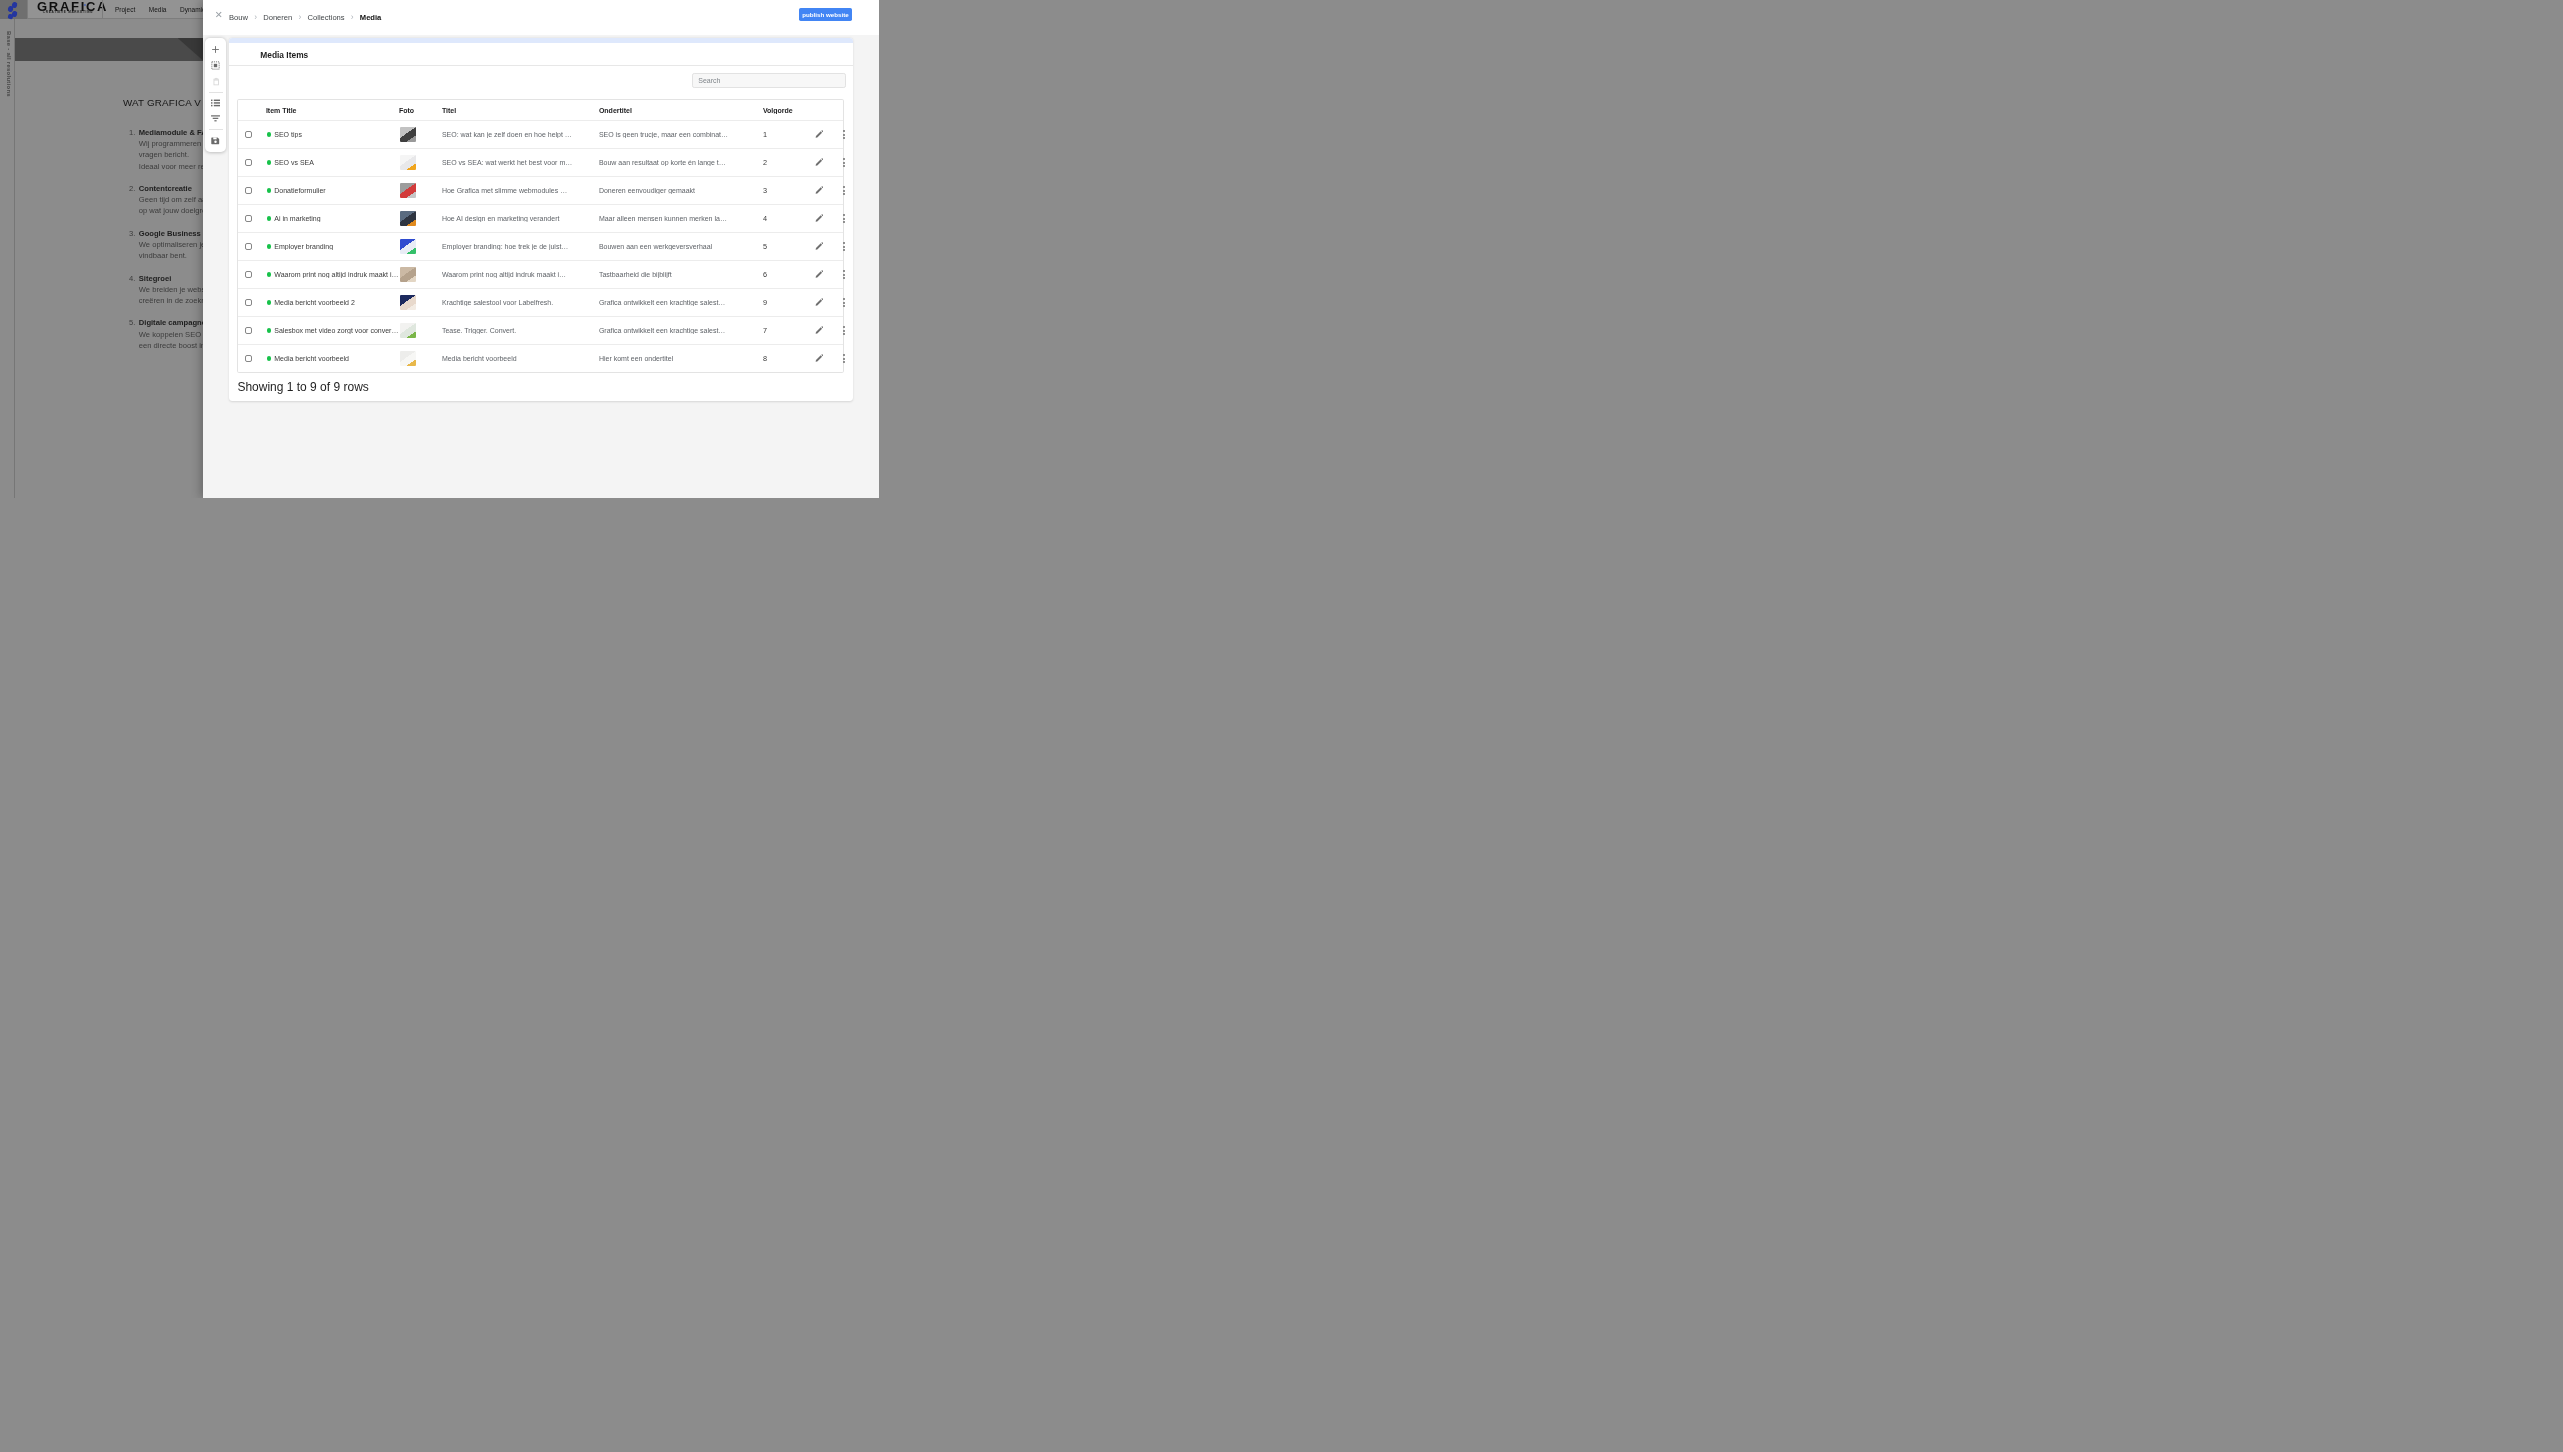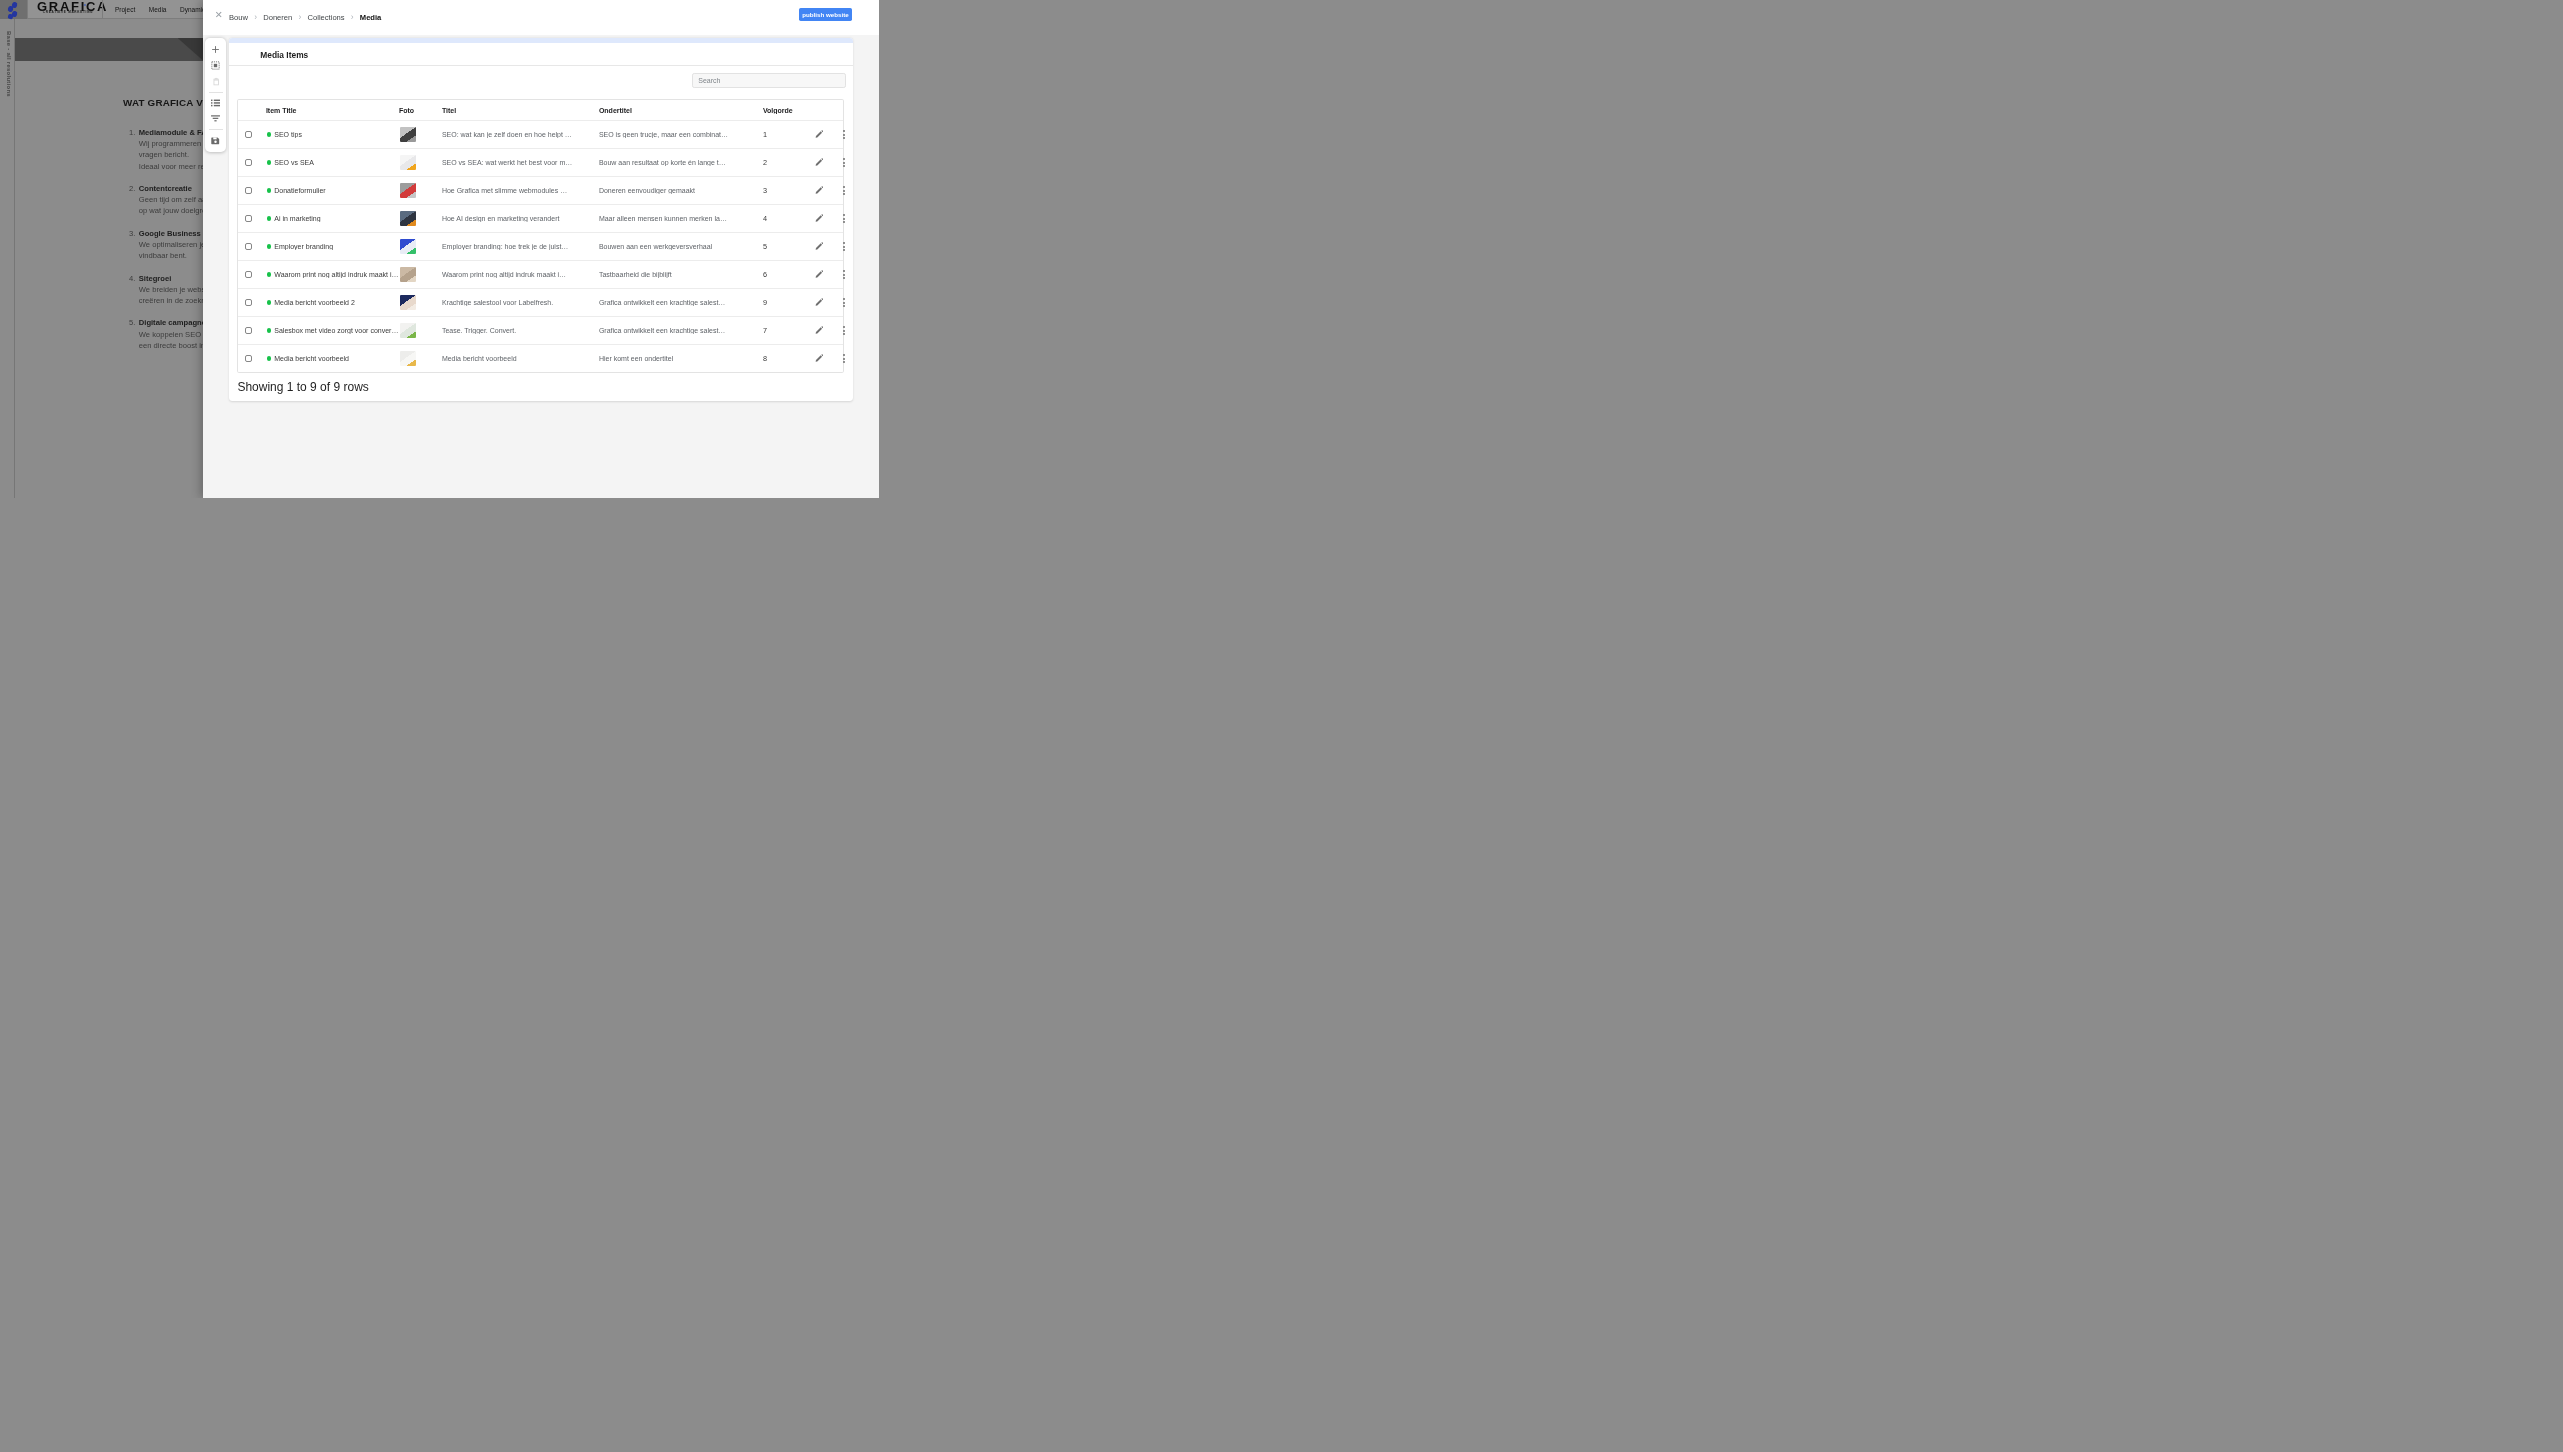--- a/index.html
+++ b/index.html
@@ -18,21 +18,21 @@
   .header-sep { position:absolute; left:102px; top:0; width:0.6px; height:19px; background:#7d7d7d; }
   .top-nav { position:absolute; left:115px; top:0; height:19px; display:flex; align-items:center; gap:13.5px; }
   .top-nav .nav-item { font-size:6.5px; color:#151515; white-space:nowrap; }
 
   .side-strip-line { position:absolute; left:14px; top:19px; width:0.6px; height:479px; background:#767676; z-index:1; }
   .side-label { position:absolute; left:11.8px; top:31px; transform:rotate(90deg); transform-origin:top left; font-size:5.9px; font-weight:700; letter-spacing:0.3px; color:#484848; white-space:nowrap; z-index:1; }
 
   .hero-band { position:absolute; left:14.6px; top:38px; width:189px; height:23px; background:#4a4a4a; z-index:1; overflow:hidden; }
   .hero-wedge { position:absolute; right:0; top:0; width:26px; height:23px; background:#383838; clip-path:polygon(0 0, 100% 0, 100% 100%); }
 
-  .canvas-heading { position:absolute; left:123px; top:97px; font-size:9.8px; font-weight:700; letter-spacing:0.2px; color:#161616; white-space:nowrap; z-index:1; }
+  .canvas-heading { position:absolute; left:123px; top:97px; font-size:9.8px; font-weight:400; letter-spacing:0.2px; color:#161616; white-space:nowrap; z-index:1; }
   .canvas-list { position:absolute; left:127px; top:127px; width:123px; font-size:7.6px; line-height:11.2px; color:#3c3c3c; z-index:1; }
   .canvas-item { margin-bottom:11.2px; white-space:nowrap; }
   .canvas-item .num { display:inline-block; width:8.4px; text-align:right; margin-right:3.4px; color:#3c3c3c; }
   .canvas-item .ttl { font-weight:700; color:#1e1e1e; }
   .canvas-item .bodyline { padding-left:11.8px; white-space:nowrap; }
 
   
   .panel { position:absolute; left:203px; top:0; width:676px; height:498px; background:#f4f4f4; box-shadow:-2.8px 0 9px rgba(0,0,0,0.25); z-index:5; }
   .crumb-bar { position:absolute; left:0; top:0; width:676px; height:35px; background:#ffffff; }
   .close-btn { position:absolute; left:8.4px; top:7.3px; width:14.6px; height:14.6px; display:flex; align-items:center; justify-content:center; font-size:9.5px; color:#9aa0a6; cursor:pointer; }

